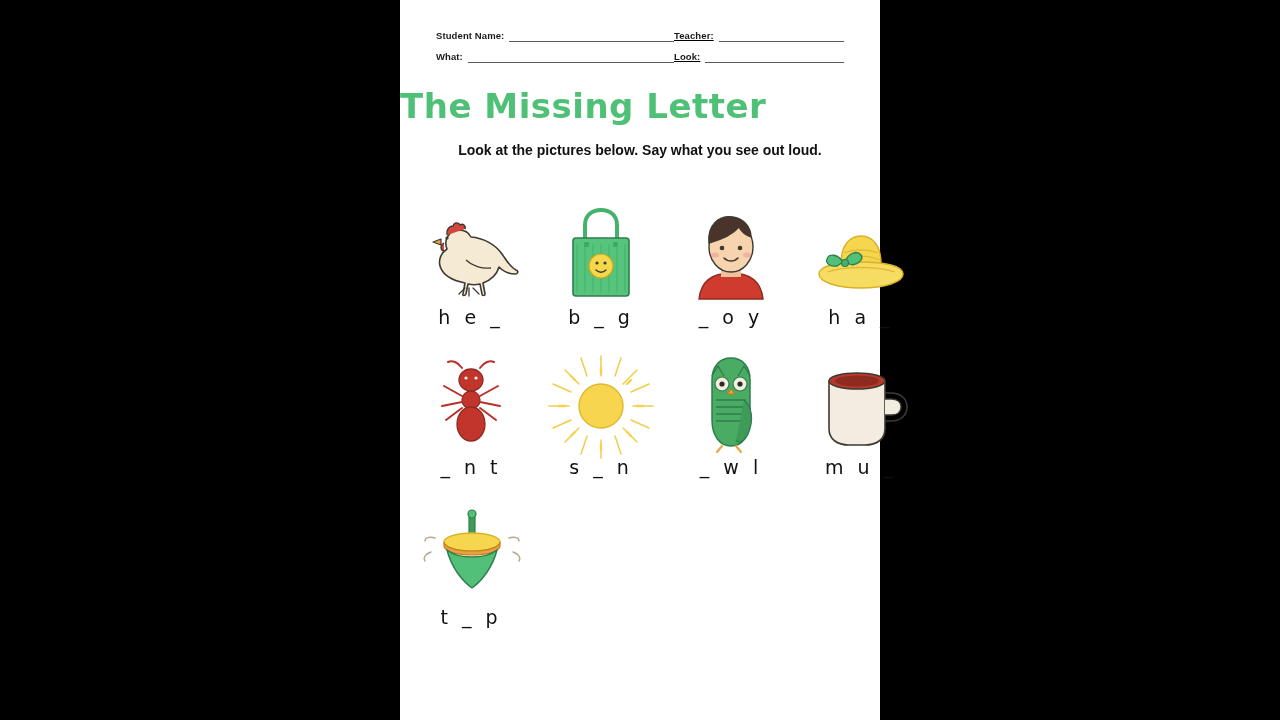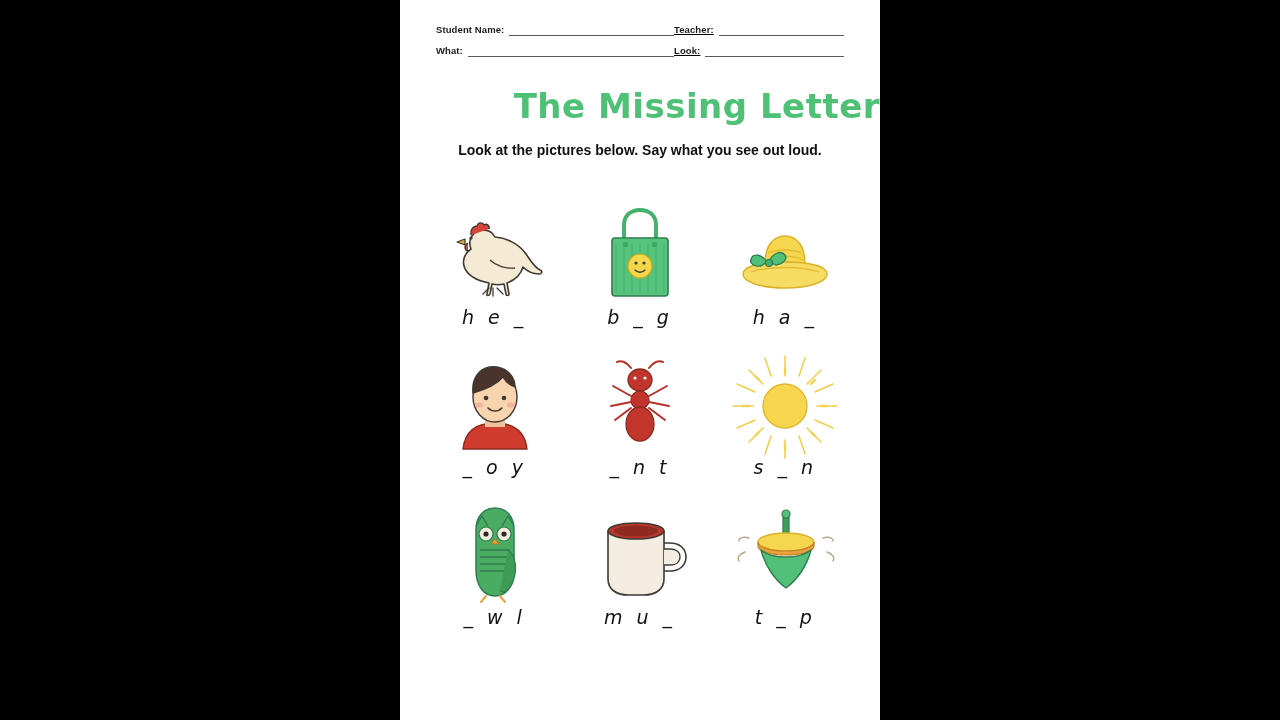--- a/index.html
+++ b/index.html
@@ -33,21 +33,21 @@
     top: 0;
     width: 480px;
     height: 720px;
     padding: 0;
   }
 
   
   .fields {
     position: absolute;
     left: 36px;
-    top: 24px;
+    top: 30px;
     width: 410px;
     text-align: center;
   }
   .field-row {
     display: flex;
     align-items: flex-end;
     margin-bottom: 9px;
   }
   .field {
     display: flex;
@@ -70,21 +70,21 @@
     height: 11px;
     margin-left: 5px;
   }
 
   
   .title {
     position: absolute;
     top: 86px;
     left: 0;
     width: 480px;
-    text-align: right;
+    text-align: left;
     font-family: "DejaVu Sans", sans-serif;
     font-size: 34px;
     font-weight: 700;
     color: #4fc176;
     letter-spacing: 0.5px;
   }
   .instructions {
     position: absolute;
     top: 140px;
     left: 0;
@@ -93,26 +93,25 @@
     font-size: 14px;
     color: #111111;
     line-height: 20px;
     font-weight: 600;
   }
 
   
   .grid {
     position: absolute;
     top: 200px;
-    left: 22px;
+    left: 6px;
     width: 436px;
     display: grid;
-    grid-template-columns: repeat(3, 1fr);
+    grid-template-columns: repeat(4, 1fr);
     grid-template-rows: repeat(3, 150px);
-    font-style: italic;
   }
   .cell {
     display: flex;
     flex-direction: column;
     align-items: center;
     justify-content: flex-start;
   }
   .art {
     height: 110px;
     width: 130px;
@@ -194,48 +193,48 @@
               <path d="M55 70c3 3 7 3 10 0" fill="none" stroke="#3d3a33" stroke-width="1.4" stroke-linecap="round"></path>
               <rect x="43" y="42" width="5" height="5" rx="1" fill="#3fa864"></rect>
               <rect x="72" y="42" width="5" height="5" rx="1" fill="#3fa864"></rect>
             </svg>
           </div>
           <div class="word">b _ g</div>
         </div>
 
         <div class="cell">
           <div class="art">
-            <svg width="125" height="95" viewBox="0 0 125 95">
-              <path d="M42 56c0-18 8-28 20-28s20 10 20 28z" fill="#f5d64e" stroke="#d8b127" stroke-width="1.4"></path>
-              <path d="M20 66c0-8 18-12 42-12s42 4 42 12-18 14-42 14S20 74 20 66z" fill="#f7dc63" stroke="#d8b127" stroke-width="1.5"></path>
-              <path d="M45 45c10-4 24-4 34 0M43 52c12-5 26-5 38 0" fill="none" stroke="#e2bb33" stroke-width="1.3"></path>
-              <path d="M28 64c18-6 50-6 68 0" fill="none" stroke="#e2bb33" stroke-width="1.3"></path>
-              <path d="M44 54c-5-8-14-9-16-3-2 5 4 8 10 7z" fill="#53c079" stroke="#2f7d4e" stroke-width="1.3" stroke-linejoin="round"></path>
-              <path d="M46 54c3-9 12-12 16-7 3 4-2 9-9 10z" fill="#53c079" stroke="#2f7d4e" stroke-width="1.3" stroke-linejoin="round"></path>
-              <circle cx="46" cy="55" r="3.5" fill="#45b26b" stroke="#2f7d4e" stroke-width="1.2"></circle>
-            </svg>
-          </div>
-          <div class="word">h a _</div>
-        </div>
-
-        <div class="cell">
-          <div class="art">
             <svg width="120" height="105" viewBox="0 0 120 105">
               <path d="M28 96c2-18 14-26 32-26s30 8 32 26z" fill="#cf3b2c" stroke="#8e2a1f" stroke-width="1.4"></path>
               <path d="M50 62h20v12H50z" fill="#f0c29b"></path>
               <ellipse cx="60" cy="44" rx="22" ry="25" fill="#f7d3ae" stroke="#3d3a33" stroke-width="1.4"></ellipse>
               <path d="M38 40c-2-18 10-28 24-26 11 2 18 10 18 20-6-2-10-6-12-10-5 6-16 12-30 16z" fill="#4a332a" stroke="#3d3a33" stroke-width="1.3" stroke-linejoin="round"></path>
               <circle cx="51" cy="45" r="2.3" fill="#3d3a33"></circle>
               <circle cx="69" cy="45" r="2.3" fill="#3d3a33"></circle>
               <path d="M53 55c4 4 10 4 14 0" fill="none" stroke="#3d3a33" stroke-width="1.6" stroke-linecap="round"></path>
               <ellipse cx="44" cy="52" rx="4" ry="2.5" fill="#f2a79a" opacity="0.75"></ellipse>
               <ellipse cx="76" cy="52" rx="4" ry="2.5" fill="#f2a79a" opacity="0.75"></ellipse>
             </svg>
           </div>
           <div class="word">_ o y</div>
+        </div>
+
+        <div class="cell">
+          <div class="art">
+            <svg width="125" height="95" viewBox="0 0 125 95">
+              <path d="M42 56c0-18 8-28 20-28s20 10 20 28z" fill="#f5d64e" stroke="#d8b127" stroke-width="1.4"></path>
+              <path d="M20 66c0-8 18-12 42-12s42 4 42 12-18 14-42 14S20 74 20 66z" fill="#f7dc63" stroke="#d8b127" stroke-width="1.5"></path>
+              <path d="M45 45c10-4 24-4 34 0M43 52c12-5 26-5 38 0" fill="none" stroke="#e2bb33" stroke-width="1.3"></path>
+              <path d="M28 64c18-6 50-6 68 0" fill="none" stroke="#e2bb33" stroke-width="1.3"></path>
+              <path d="M44 54c-5-8-14-9-16-3-2 5 4 8 10 7z" fill="#53c079" stroke="#2f7d4e" stroke-width="1.3" stroke-linejoin="round"></path>
+              <path d="M46 54c3-9 12-12 16-7 3 4-2 9-9 10z" fill="#53c079" stroke="#2f7d4e" stroke-width="1.3" stroke-linejoin="round"></path>
+              <circle cx="46" cy="55" r="3.5" fill="#45b26b" stroke="#2f7d4e" stroke-width="1.2"></circle>
+            </svg>
+          </div>
+          <div class="word">h a _</div>
         </div>
 
         <div class="cell">
           <div class="art">
             <svg width="110" height="110" viewBox="0 0 110 110">
               <path d="M46 18c-4-6-10-8-14-6M64 18c4-6 10-8 14-6" fill="none" stroke="#b8302a" stroke-width="2" stroke-linecap="round"></path>
               <ellipse cx="55" cy="30" rx="12" ry="11" fill="#c2352c" stroke="#8e2a1f" stroke-width="1.3"></ellipse>
               <ellipse cx="55" cy="50" rx="9" ry="9" fill="#c2352c" stroke="#8e2a1f" stroke-width="1.3"></ellipse>
               <ellipse cx="55" cy="74" rx="14" ry="17" fill="#c2352c" stroke="#8e2a1f" stroke-width="1.3"></ellipse>
               <path d="M46 46L28 36M46 52L26 56M46 58L30 70M64 46l18-10M64 52l20 4M64 58l16 12" fill="none" stroke="#b8302a" stroke-width="2" stroke-linecap="round"></path>

